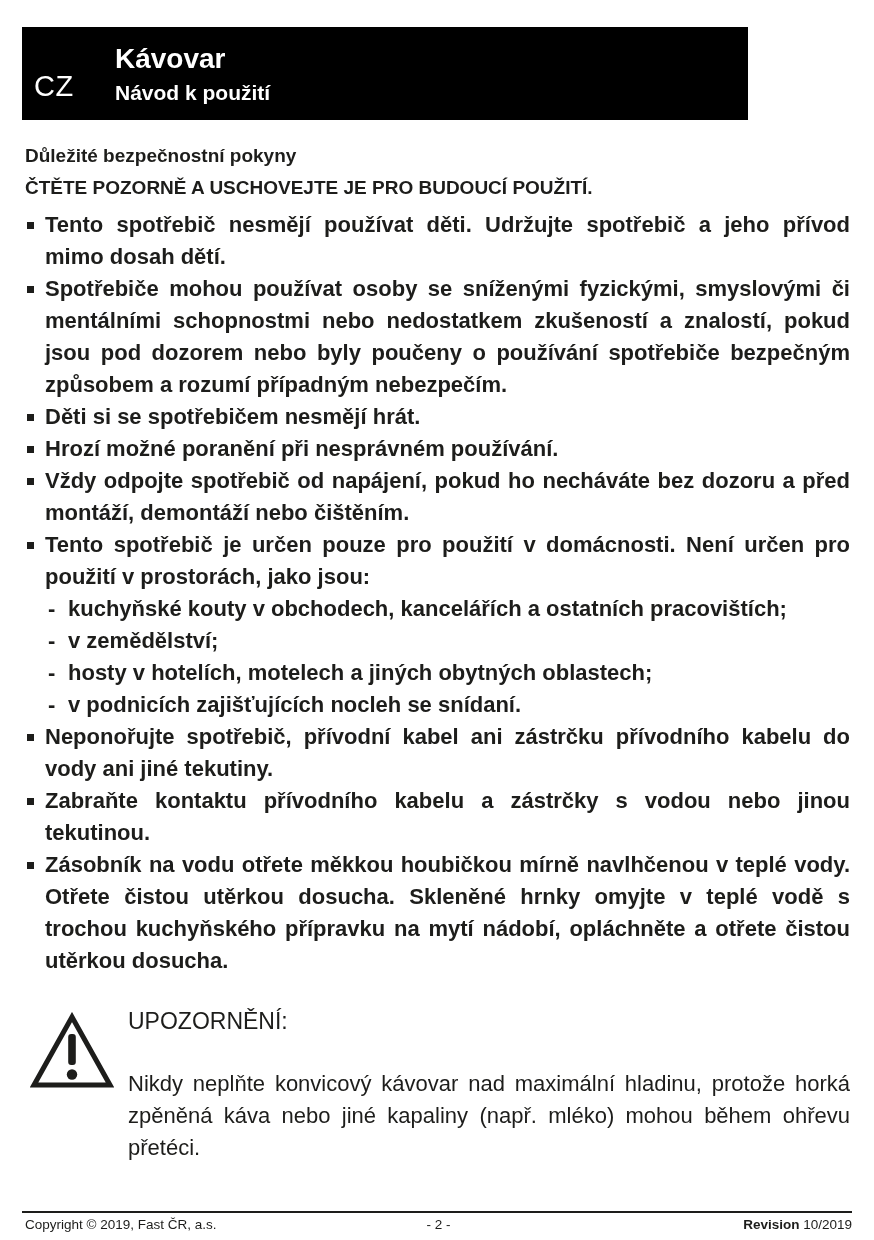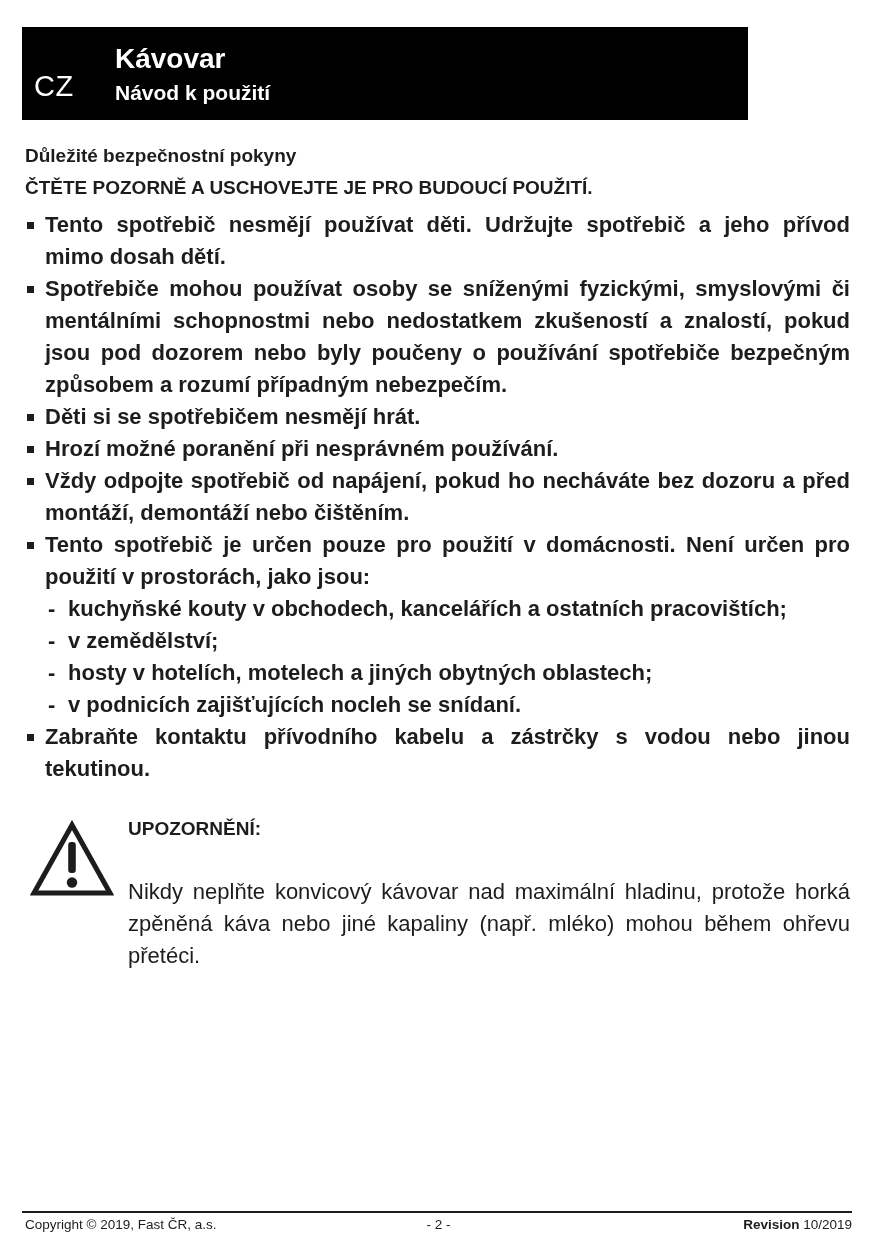--- a/index.html
+++ b/index.html
@@ -108,22 +108,22 @@
   .warning-icon {
     flex: 0 0 auto;
     width: 84px;
     margin-top: 6px;
   }
   .warning-body {
     margin-left: 14px;
     flex: 1;
   }
   .warning-label {
-    font-size: 19px;
-    font-weight: 700;
+    font-size: 23px;
+    font-weight: 400;
     line-height: 30px;
   }
   .warning-text {
     font-size: 22px;
     line-height: 32px;
     text-align: justify;
     margin-top: 32px;
   }
 
   
@@ -173,21 +173,23 @@
           </div><div class="subitem">
             <span class="dash">-</span>
             <span class="sub-text">v zemědělství;</span>
           </div><div class="subitem">
             <span class="dash">-</span>
             <span class="sub-text">hosty v hotelích, motelech a jiných obytných oblastech;</span>
           </div><div class="subitem">
             <span class="dash">-</span>
             <span class="sub-text">v podnicích zajišťujících nocleh se snídaní.</span>
           </div></li>
+        <li><span>Neponořujte spotřebič, přívodní kabel ani zástrčku přívodního kabelu do vody ani jiné tekutiny.</span></li>
         <li><span>Zabraňte kontaktu přívodního kabelu a zástrčky s vodou nebo jinou tekutinou.</span></li>
+        <li><span>Zásobník na vodu otřete měkkou houbičkou mírně navlhčenou v teplé vody. Otřete čistou utěrkou dosucha. Skleněné hrnky omyjte v teplé vodě s trochou kuchyňského přípravku na mytí nádobí, opláchněte a otřete čistou utěrkou dosucha.</span></li>
       </ul>
 
     <div class="warning">
       <div class="warning-icon">
         <svg width="84" height="80" viewBox="0 0 84 80" xmlns="http://www.w3.org/2000/svg">
           <path d="M42 5 L80 73 L4 73 Z" fill="none" stroke="#1d1d1b" stroke-width="5" stroke-linejoin="miter"></path>
           <rect x="38.2" y="22" width="7.6" height="31" rx="3" fill="#1d1d1b"></rect>
           <circle cx="42" cy="62.5" r="5.2" fill="#1d1d1b"></circle>
         </svg>
       </div>

